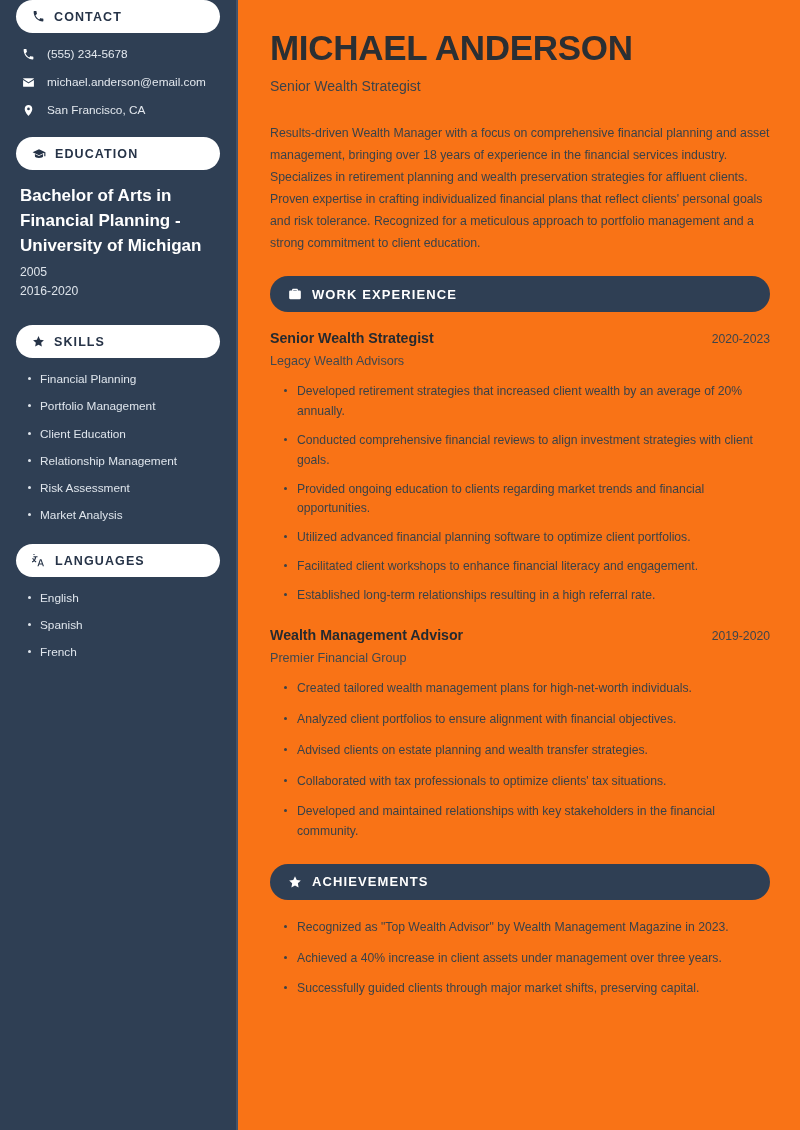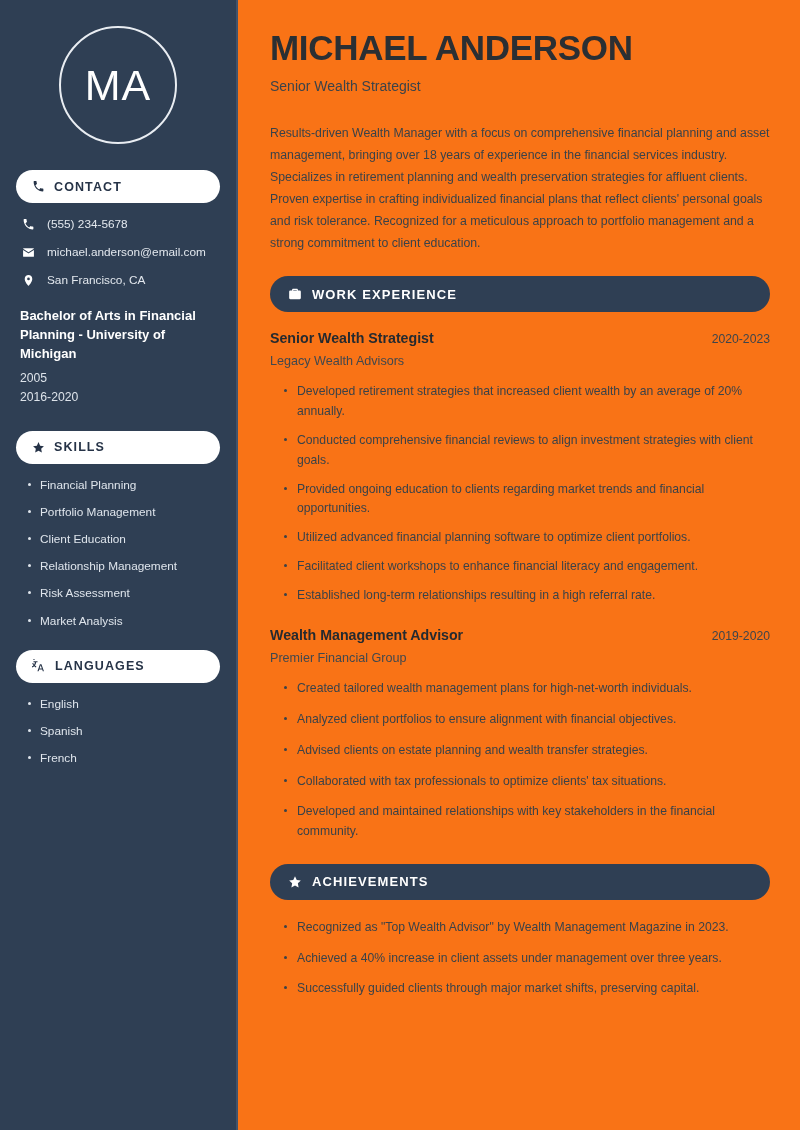--- a/index.html
+++ b/index.html
@@ -83,21 +83,21 @@
     gap: 12px;
     margin-bottom: 14px;
     font-size: 11.8px;
     color: #e3e8ee;
     line-height: 1.2;
   }
   .contact-row .icon svg { display: block; }
 
   .edu-block { padding: 0 2px 0 4px; margin-bottom: 24px; }
   .edu-degree {
-    font-size: 13px;
+    font-size: 17px;
     font-weight: 700;
     color: #ffffff;
     line-height: 1.45;
     margin-bottom: 5px;
   }
   .edu-line {
     font-size: 12.2px;
     color: #dde3ea;
     line-height: 1.55;
   }
@@ -217,25 +217,20 @@
 
   #achievements-section { margin-top: 2px; }
 </style>
 </head>
 <body>
 
 <div id="page">
 
   <aside id="sidebar">
 
-    <div class="monogram-wrap">
-      <div class="monogram">
-        <span>MA</span>
-      </div>
-    </div>
 
     <div class="pill">
       <span class="icon">
         <svg width="13" height="13" viewBox="0 0 24 24" fill="#263347">
           <path d="M6.6 10.8c1.4 2.8 3.8 5.1 6.6 6.6l2.2-2.2c.3-.3.7-.4 1-.2 1.2.4 2.4.6 3.6.6.6 0 1 .4 1 1V20c0 .6-.4 1-1 1C11.1 21 3 12.9 3 3c0-.6.4-1 1-1h3.5c.6 0 1 .4 1 1 0 1.3.2 2.5.6 3.6.1.3 0 .7-.2 1l-2.3 2.2z"></path>
         </svg>
       </span>
       <span class="pill-label">CONTACT</span>
     </div>
 
@@ -261,20 +256,29 @@
       <div class="contact-row">
         <span class="icon">
           <svg width="13" height="13" viewBox="0 0 24 24" fill="#ffffff">
             <path d="M12 2C8.1 2 5 5.1 5 9c0 5.2 6.3 12.3 6.6 12.6.2.2.6.2.8 0C12.7 21.3 19 14.2 19 9c0-3.9-3.1-7-7-7zm0 9.5A2.5 2.5 0 1112 6.5a2.5 2.5 0 010 5z"></path>
           </svg>
         </span>
         <span>San Francisco, CA</span>
       </div>
     </div>
 
+    <div class="pill">
+      <span class="icon">
+        <svg width="14" height="14" viewBox="0 0 24 24" fill="#263347">
+          <path d="M12 4L1 9l11 5 9-4.1V16h2V9L12 4z"></path>
+          <path d="M5 12.2V16c0 1.7 3.1 3 7 3s7-1.3 7-3v-3.8l-7 3.2-7-3.2z"></path>
+        </svg>
+      </span>
+      <span class="pill-label">EDUCATION</span>
+    </div>
 
     <div class="edu-block">
       <div class="edu-degree">Bachelor of Arts in Financial Planning - University of Michigan</div>
       <div class="edu-line">2005</div>
       <div class="edu-line">2016-2020</div>
     </div>
 
     <div class="pill">
       <span class="icon">
         <svg width="13" height="13" viewBox="0 0 24 24" fill="#263347">

